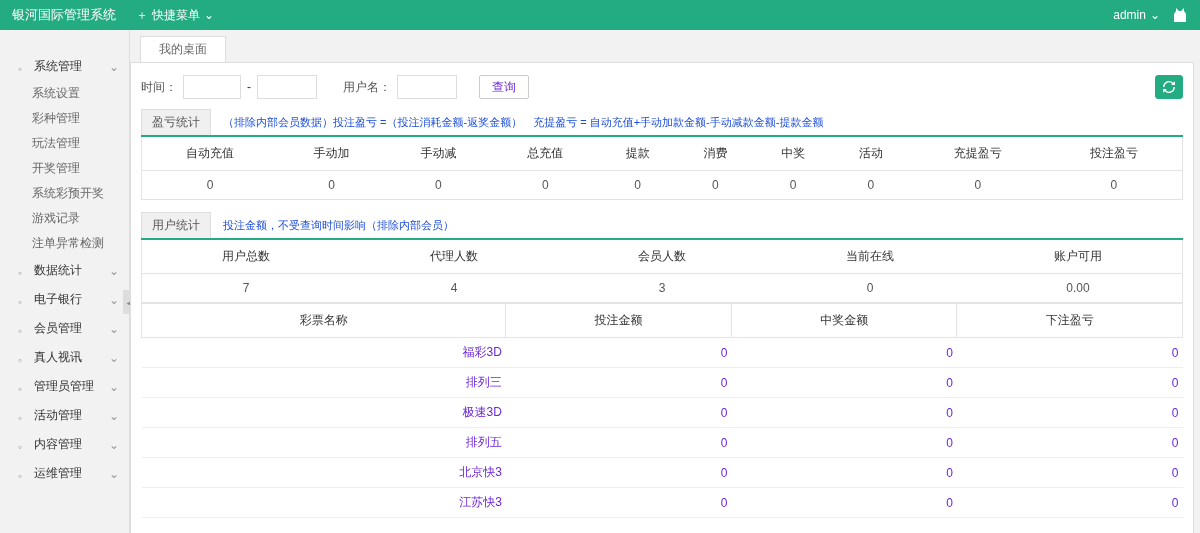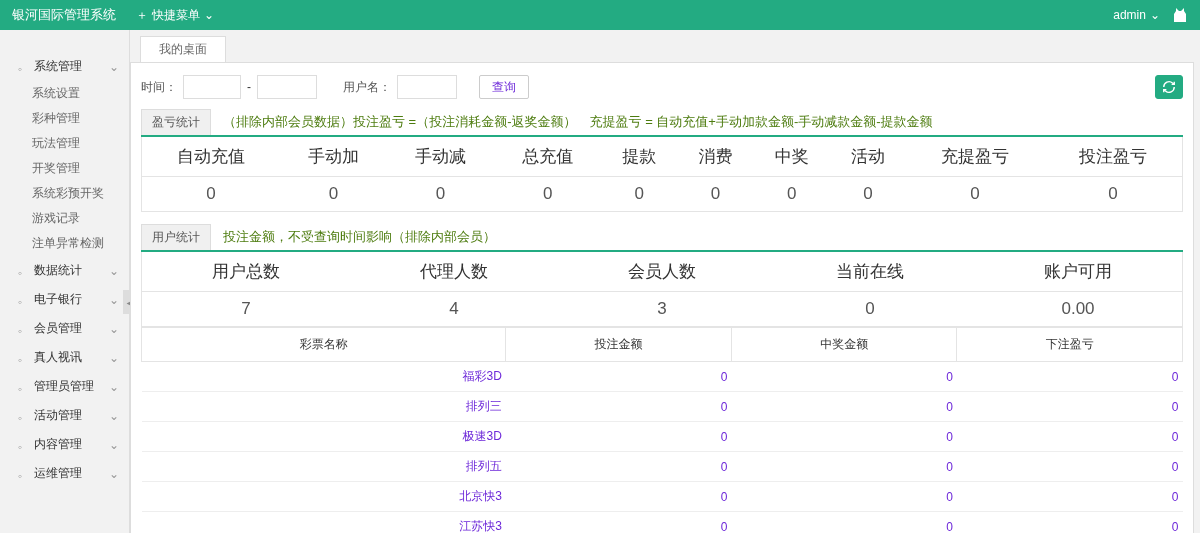--- a/index.html
+++ b/index.html
@@ -31,24 +31,24 @@
     
     .filter-row { padding: 4px 10px; display: flex; align-items: center; gap: 6px; }
     .filter-label { font-size: 12px; color: #555; }
     .filter-input { border: 1px solid #ddd; height: 24px; width: 58px; padding: 0 4px; font-size: 12px; }
     .filter-input.wider { width: 60px; }
     .btn { background: #fff; border: 1px solid #ccc; height: 24px; padding: 0 12px; font-size: 12px; cursor: pointer; border-radius: 2px; color: #6d28d9; }
     .btn-icon { background: #23ab82; border: 1px solid #23ab82; color: #fff; height: 24px; width: 28px; border-radius: 3px; cursor: pointer; margin-left: auto; display: flex; align-items: center; justify-content: center; }
     
     .section-head { border-bottom: 2px solid #23ab82; display: flex; align-items: center; margin: 6px 10px 0 10px; }
     .section-tab { background: #f0f0f0; padding: 4px 10px; font-size: 12px; color: #555; border: 1px solid #ddd; border-bottom: none; }
-    .section-desc { font-size: 13px; color: #4d7c0f; padding-left: 12px; }
+    .section-desc { font-size: 11px; color: #1d4ed8; padding-left: 12px; }
     
     .tbl { margin: 0 10px; border: 1px solid #e4e4e4; border-top: none; }
-    .tbl table { width: 100%; border-collapse: collapse; font-size: 17px; }
+    .tbl table { width: 100%; border-collapse: collapse; font-size: 12px; }
     .tbl th { background: #fff; padding: 8px 4px; text-align: center; font-weight: normal; color: #333; border-bottom: 1px solid #e4e4e4; }
     .tbl td { padding: 7px 4px; text-align: center; color: #555; border-bottom: 1px solid #eee; }
     .tbl tr:last-child td { border-bottom: none; }
     
     .subtabs { display: flex; gap: 0; margin: 12px 10px 0 10px; border-bottom: 1px solid #ddd; }
     .subtab { padding: 5px 12px; font-size: 12px; color: #555; cursor: pointer; border: 1px solid transparent; border-bottom: none; }
     .subtab.active { border-color: #ddd; position: relative; top: 1px; background: #fff; color: #555; font-weight: bold; }
     
     .data-tbl { margin: 0 10px; }
     .data-tbl table { width: 100%; border-collapse: collapse; font-size: 12px; }

